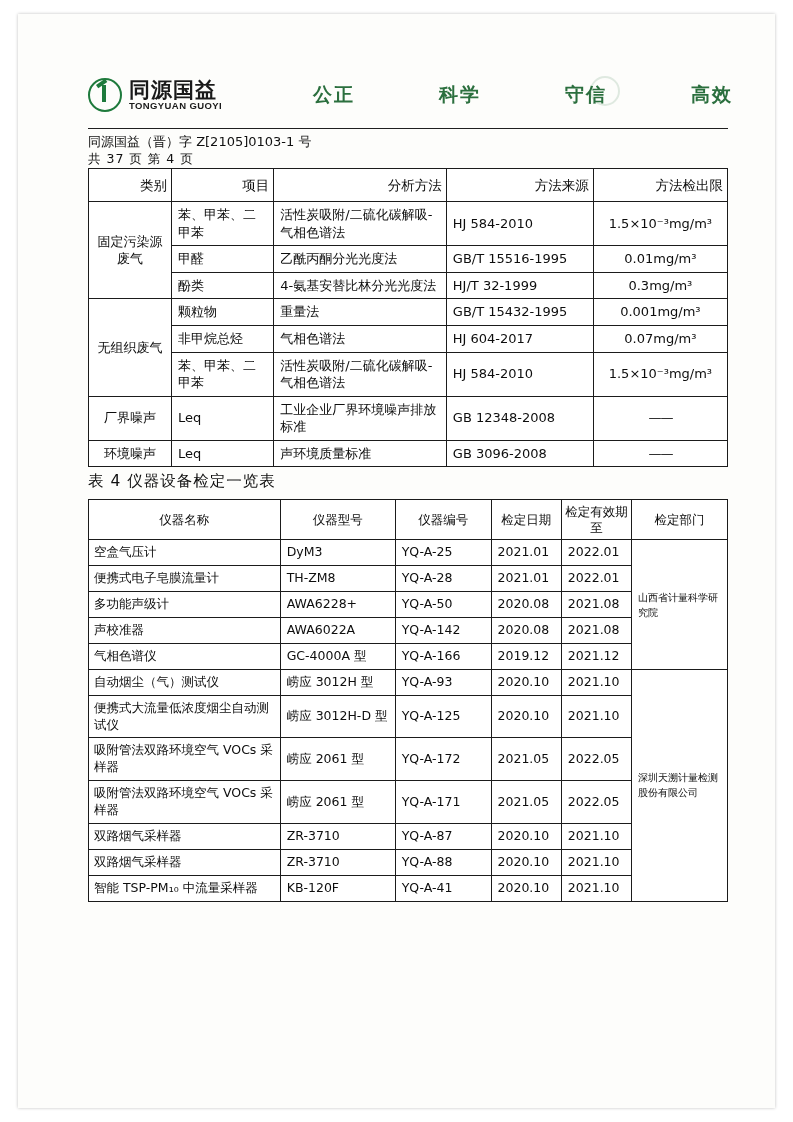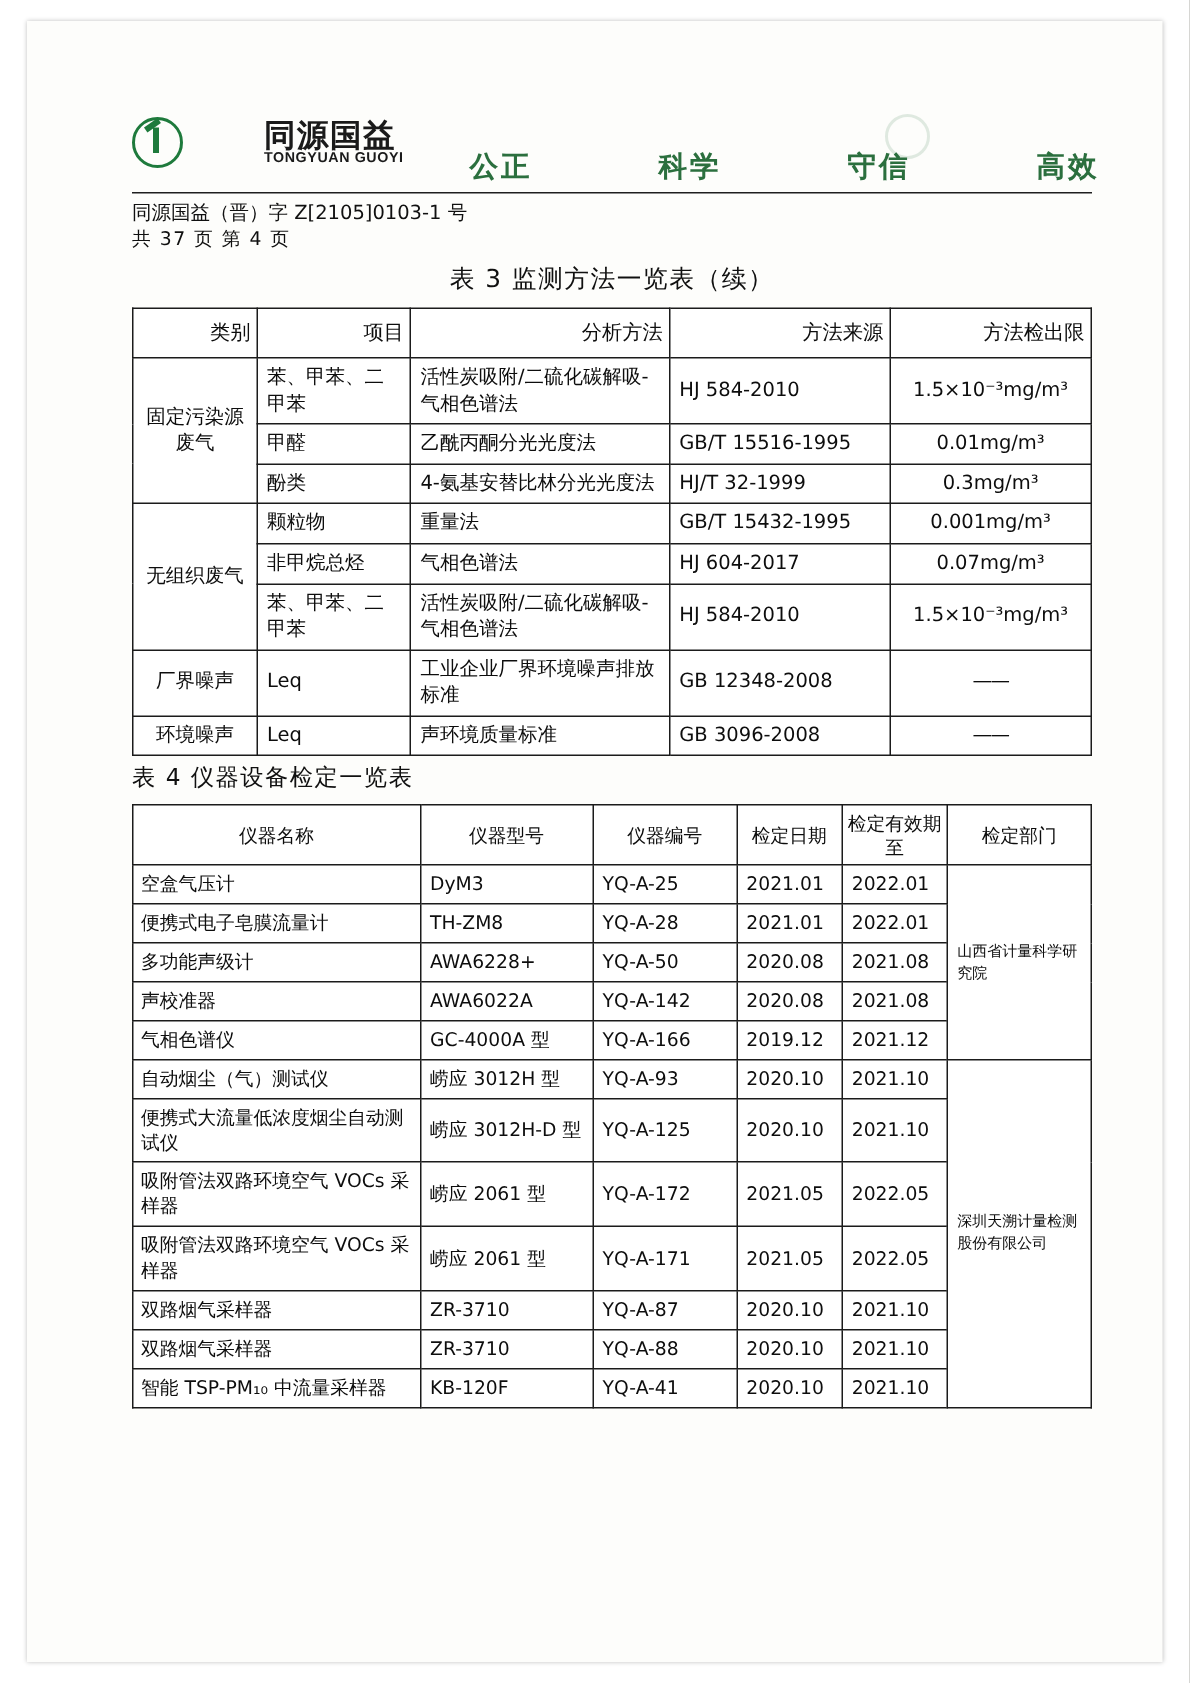--- a/index.html
+++ b/index.html
@@ -38,21 +38,20 @@
   .letterhead {
     position: relative;
     height: 52px;
   }
   .logo-wrap {
     position: absolute;
     left: 0;
     top: 4px;
     display: flex;
     align-items: center;
-    gap: 47px;
   }
   .logo-mark {
     width: 30px;
     height: 30px;
     border: 2px solid #1e7a3c;
     border-radius: 50%;
     position: relative;
     flex: none;
   }
   .logo-mark::before {
@@ -89,21 +88,21 @@
   .logo-en {
     font-family: "Liberation Sans", sans-serif;
     font-size: 9.5px;
     font-weight: bold;
     color: #1a1a1a;
     letter-spacing: 0.4px;
   }
   .slogan {
     position: absolute;
     left: 225px;
-    top: 24px;
+    top: 8px;
     width: 420px;
     display: flex;
     justify-content: space-between;
     font-family: "DejaVu Sans", sans-serif;
     font-size: 19px;
     font-weight: bold;
     color: #2b6f3e;
     letter-spacing: 2px;
   }
   .ghost {
@@ -250,21 +249,20 @@
           <span class="ghost-circle"></span>
         </div>
       </div>
       <hr class="rule">
 
       <div class="docline">
         <span>同源国益（晋）字 Z[2105]0103-1 号</span>
         <span class="right">共 37 页  第 4 页</span>
       </div>
 
-      <div class="title">表 3  监测方法一览表（续）</div>
 
       <table class="t3">
         <thead>
           <tr>
             <th style="width:13%">类别</th>
             <th style="width:16%">项目</th>
             <th style="width:27%">分析方法</th>
             <th style="width:23%">方法来源</th>
             <th style="width:21%">方法检出限</th>
           </tr>

